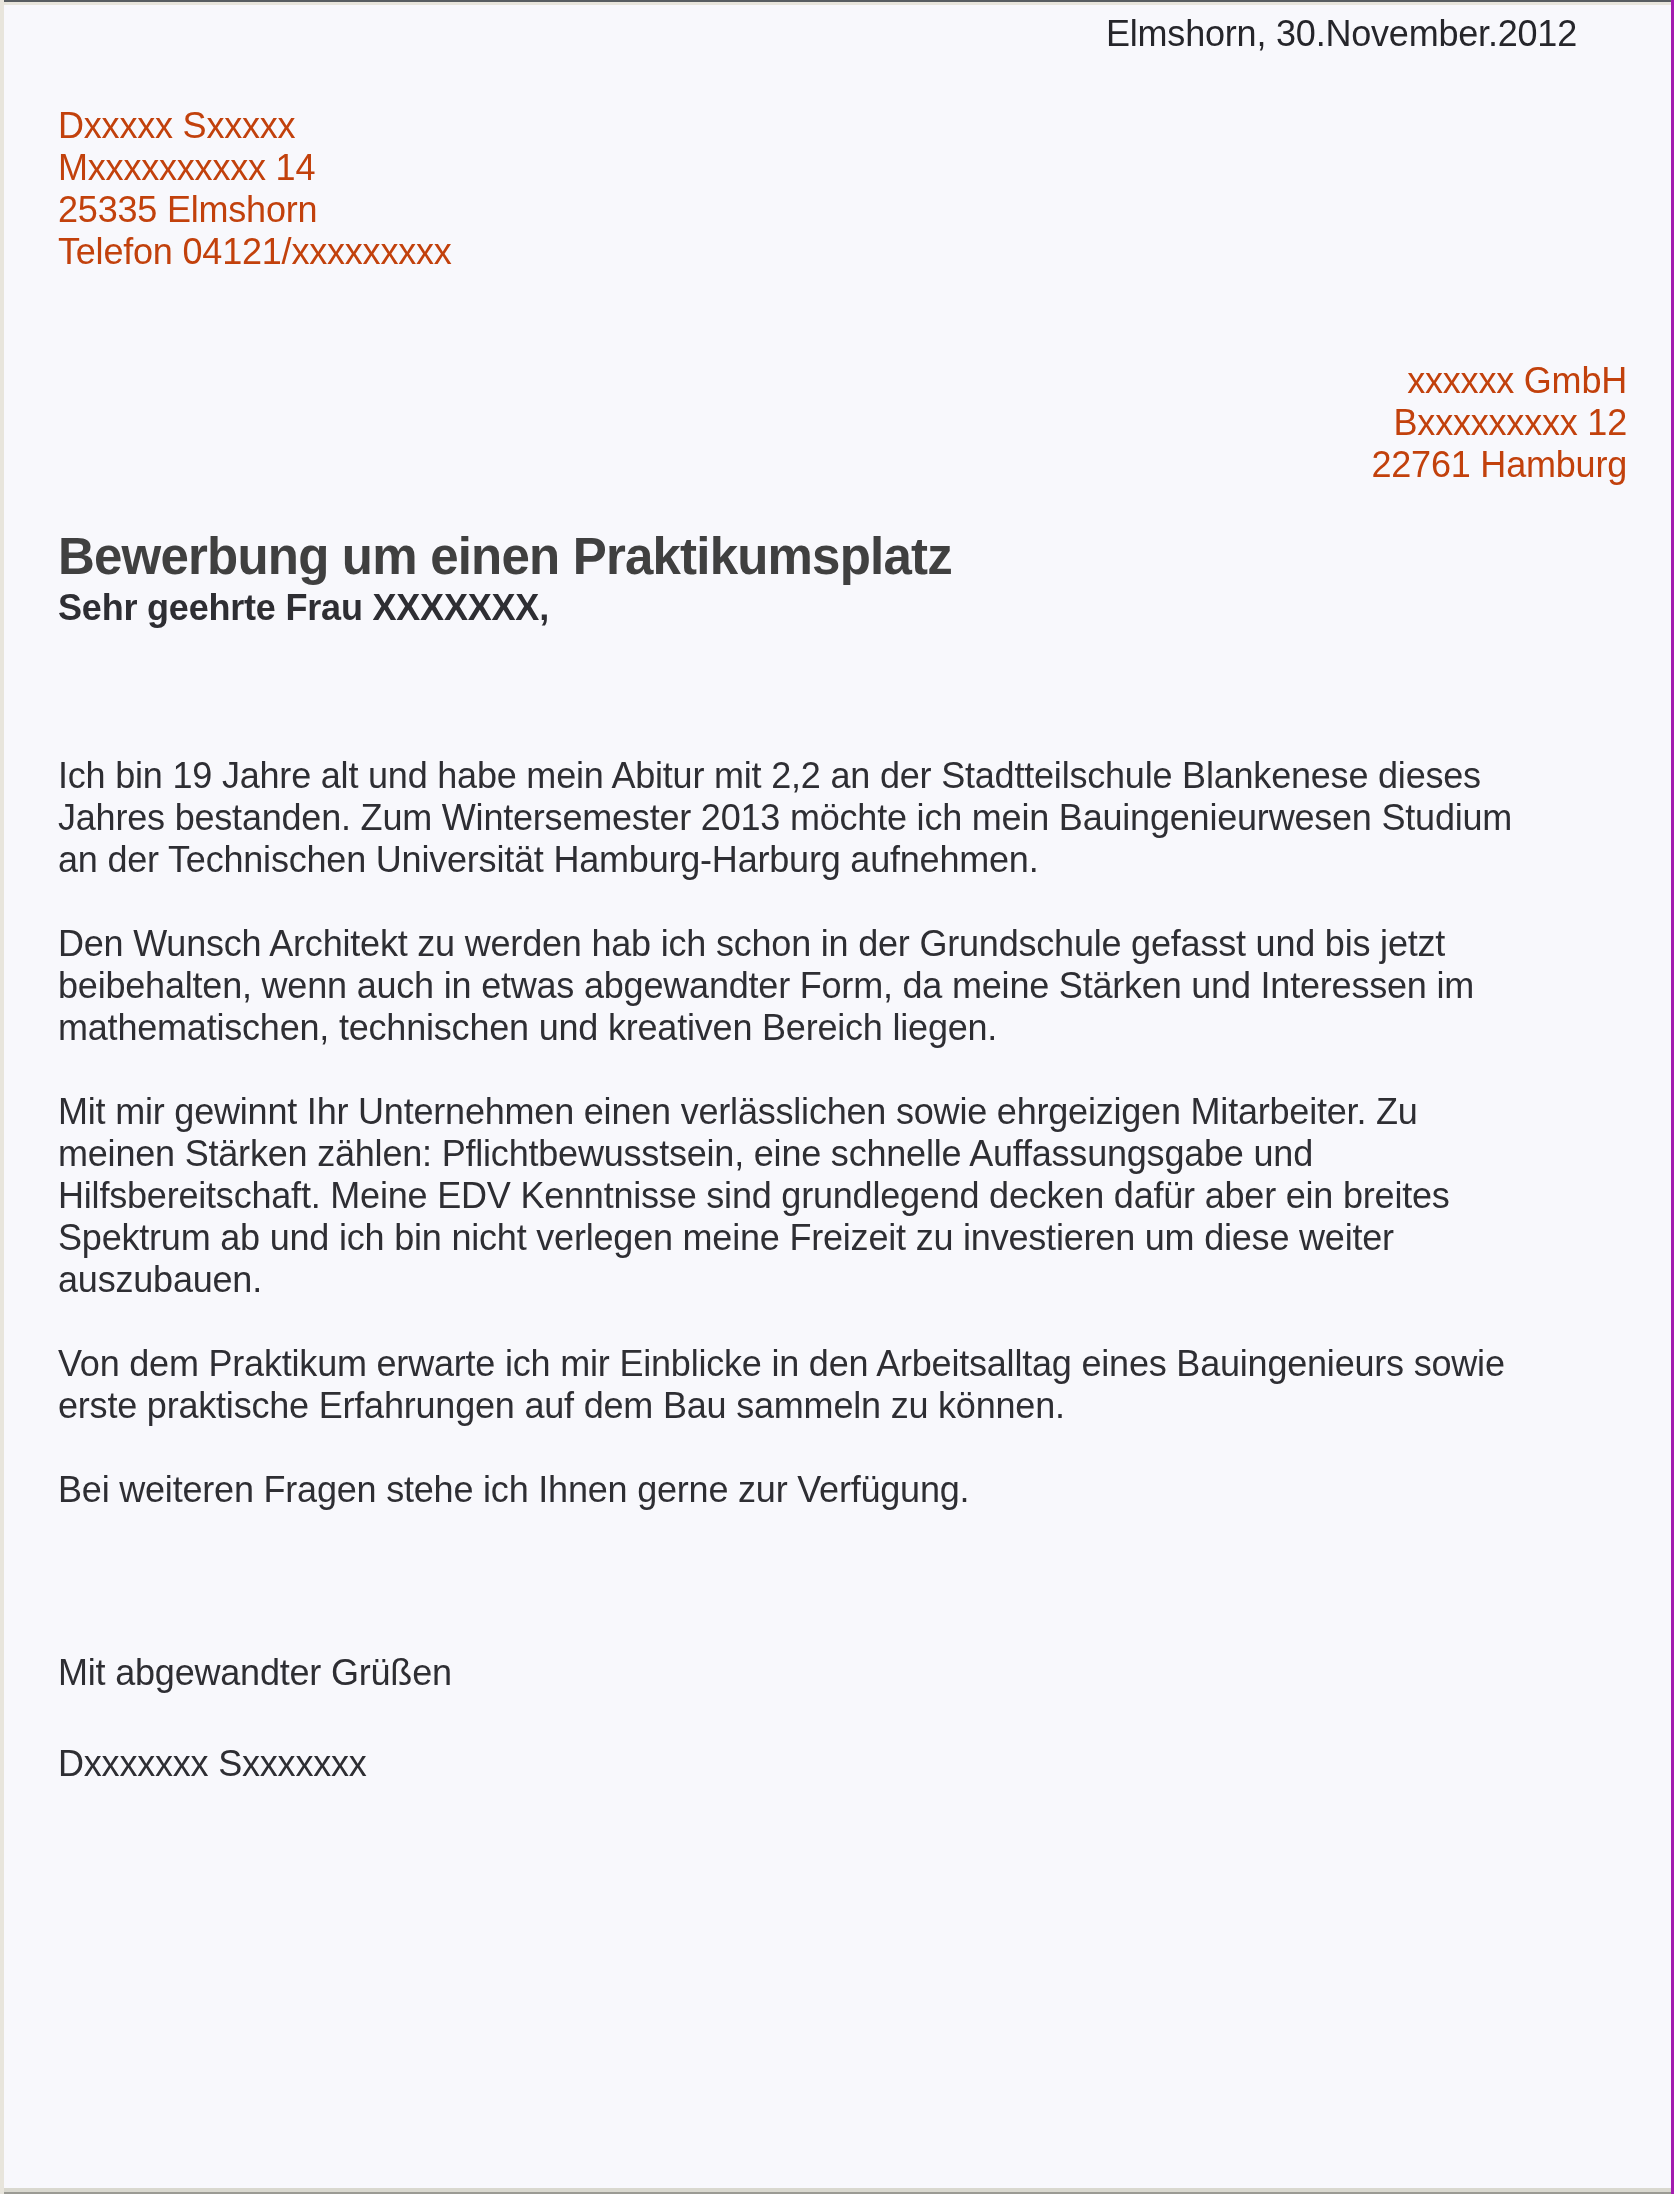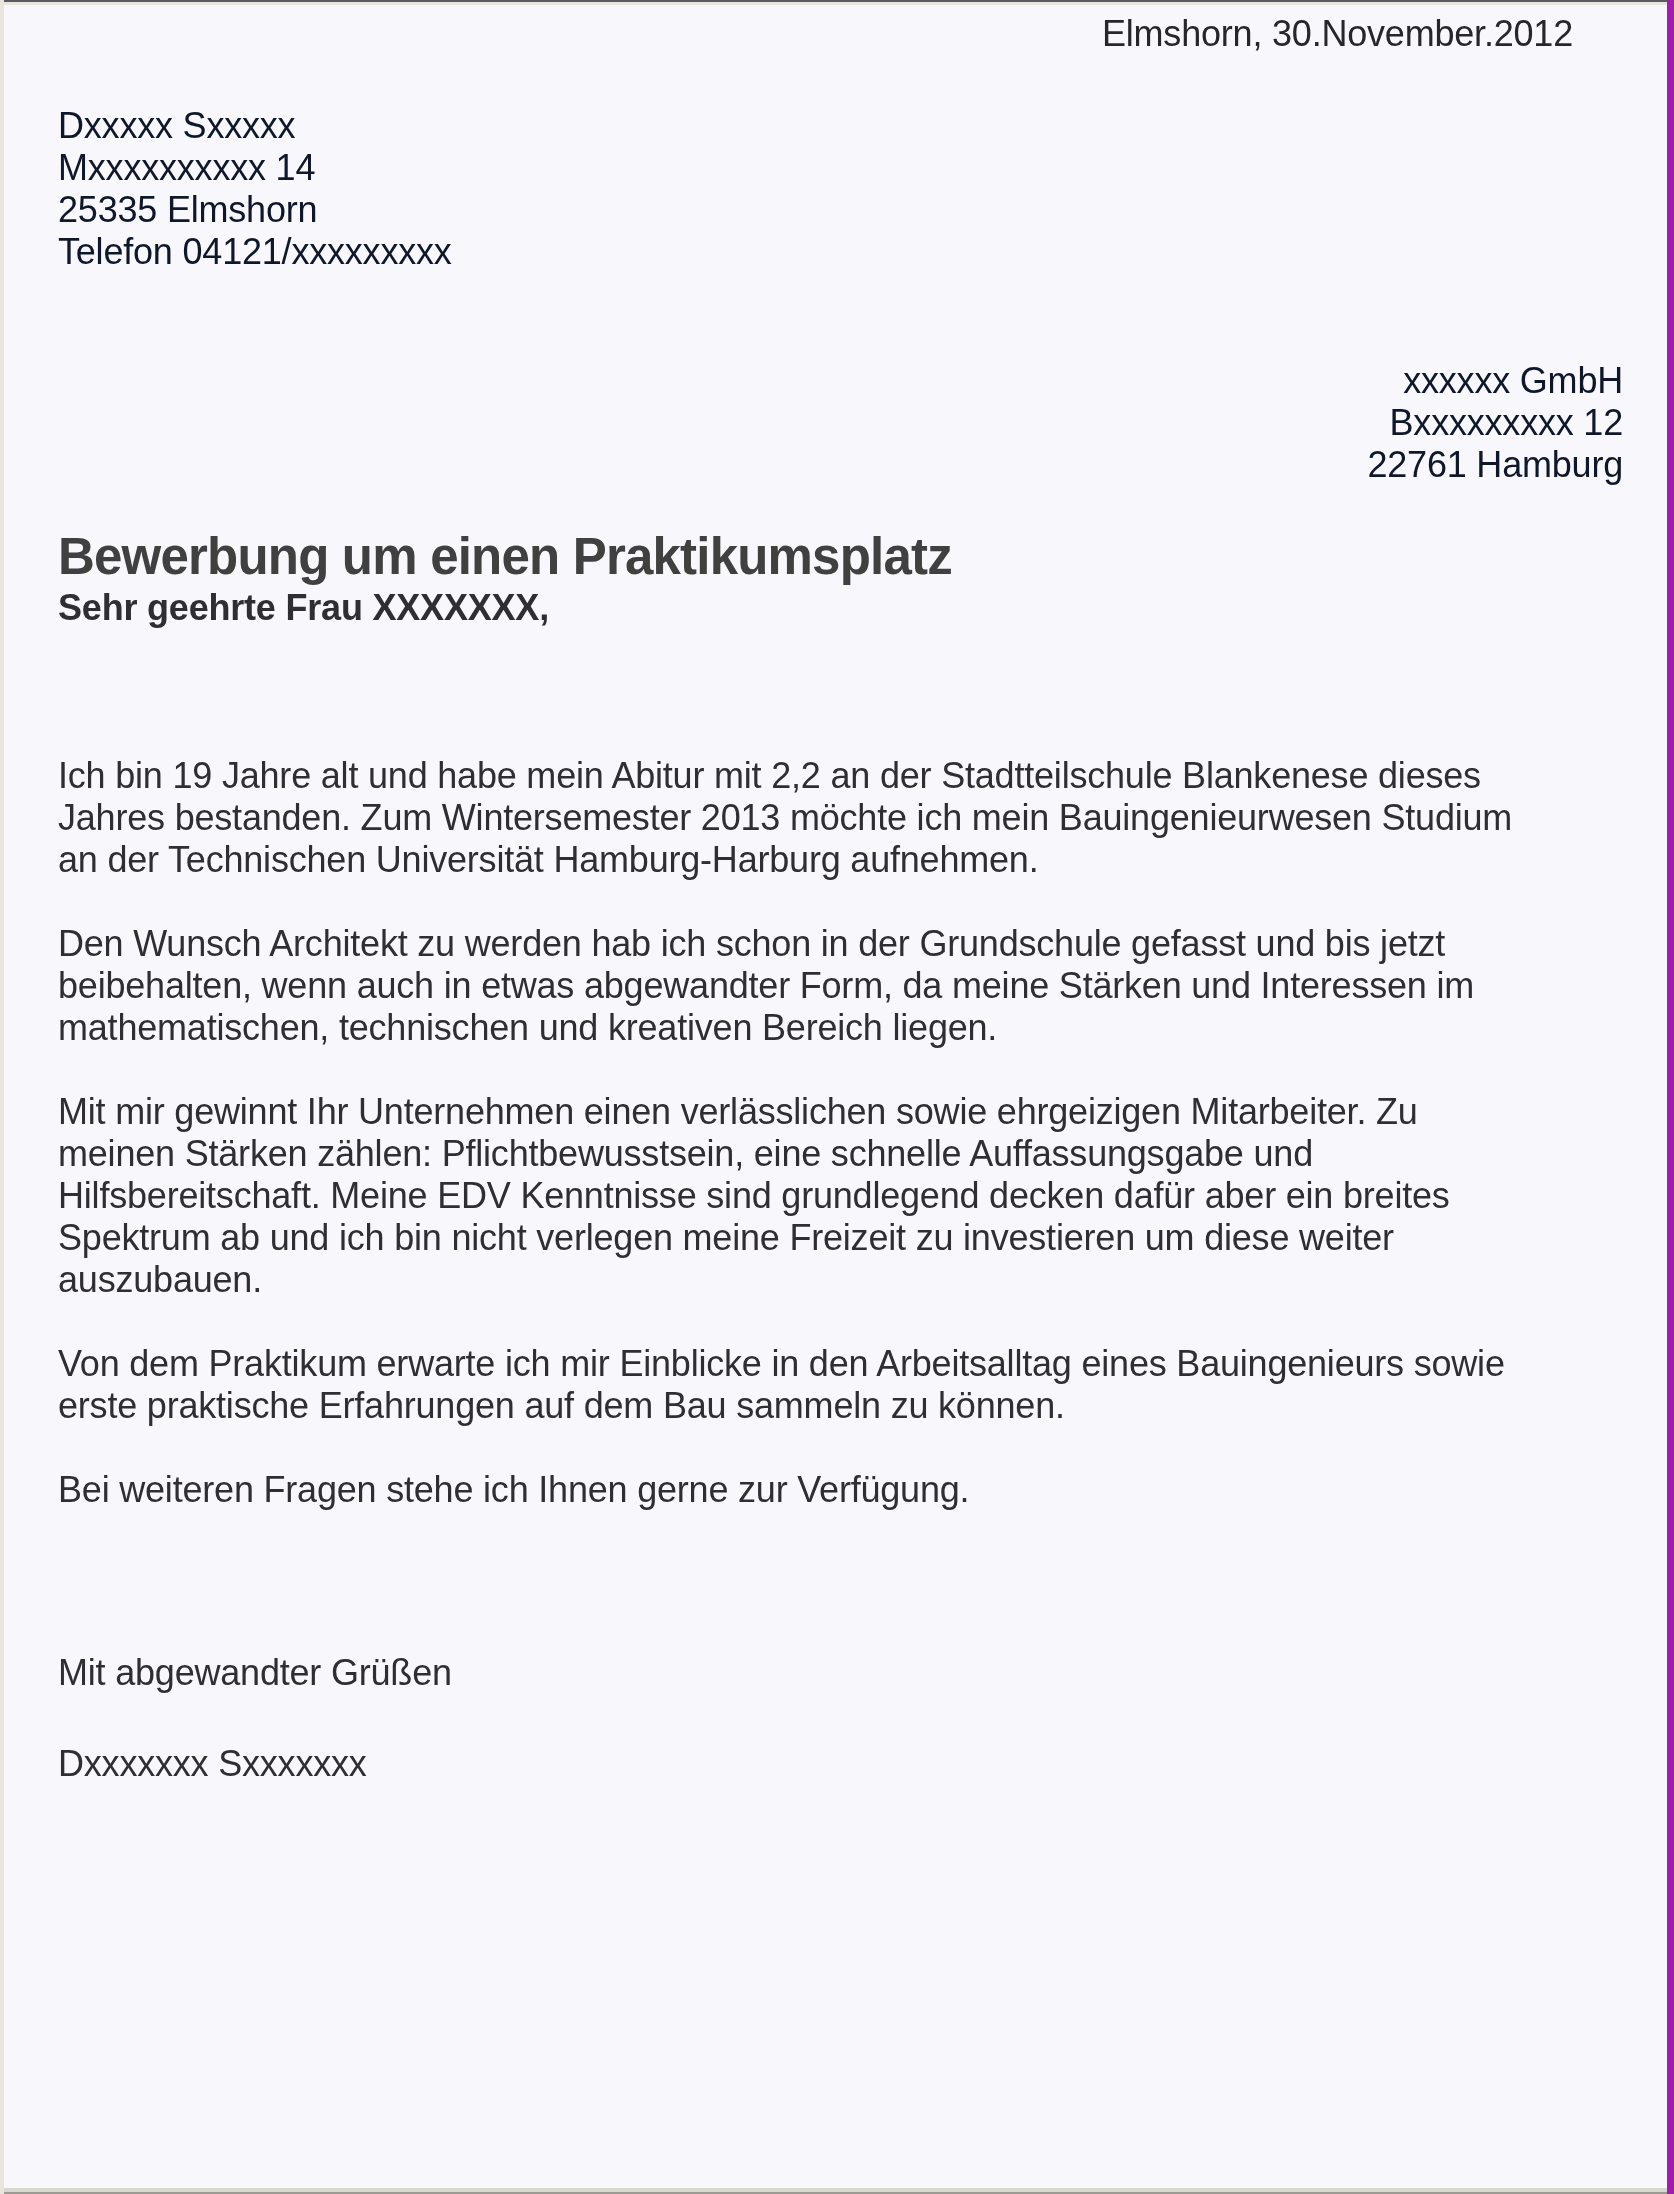--- a/index.html
+++ b/index.html
@@ -7,21 +7,21 @@
     padding: 0;
     background: #e8e5dc;
   }
   .page {
     position: relative;
     width: 1675px;
     height: 2194px;
     box-sizing: border-box;
     background: #f8f8fc;
     border-left: 4px solid #e8e5dc;
-    border-right: 8px solid #a21caf;
+    border-right: 4px solid #a21caf;
     overflow: hidden;
     font-family: "Liberation Sans", "DejaVu Sans", sans-serif;
     color: #2e2e33;
   }
   .edge { position: absolute; left: 0; right: 0; z-index: 5; }
   .edge-top-dark    { top: 0;    height: 1.6px; background: #585d61; }
   .edge-top-cream   { top: 1.6px;  height: 3.2px; background: #e8e5dc; }
   .edge-bottom-cream{ bottom: 2.4px; height: 4px; background: #d9d8cf; }
   .edge-bottom-dark { bottom: 0; height: 2.4px; background: #9b9b94; }
 
@@ -32,21 +32,21 @@
     line-height: 42px;
     letter-spacing: -0.2px;
   }
   .date {
     margin-top: 8px;
     padding-right: 50px;
     text-align: right;
     color: #26262b;
     white-space: pre-wrap;
   }
-  .addr { color: #0f172a; }
+  .addr { color: #c2410c; }
   .addr div { white-space: pre-wrap; }
   .sender { margin-top: 50px; }
   .recipient { margin-top: 87px; text-align: right; }
   .subject {
     margin-top: 40px;
     font-size: 51px;
     line-height: 61px;
     font-weight: bold;
     color: #404040;
     letter-spacing: -0.8px;

